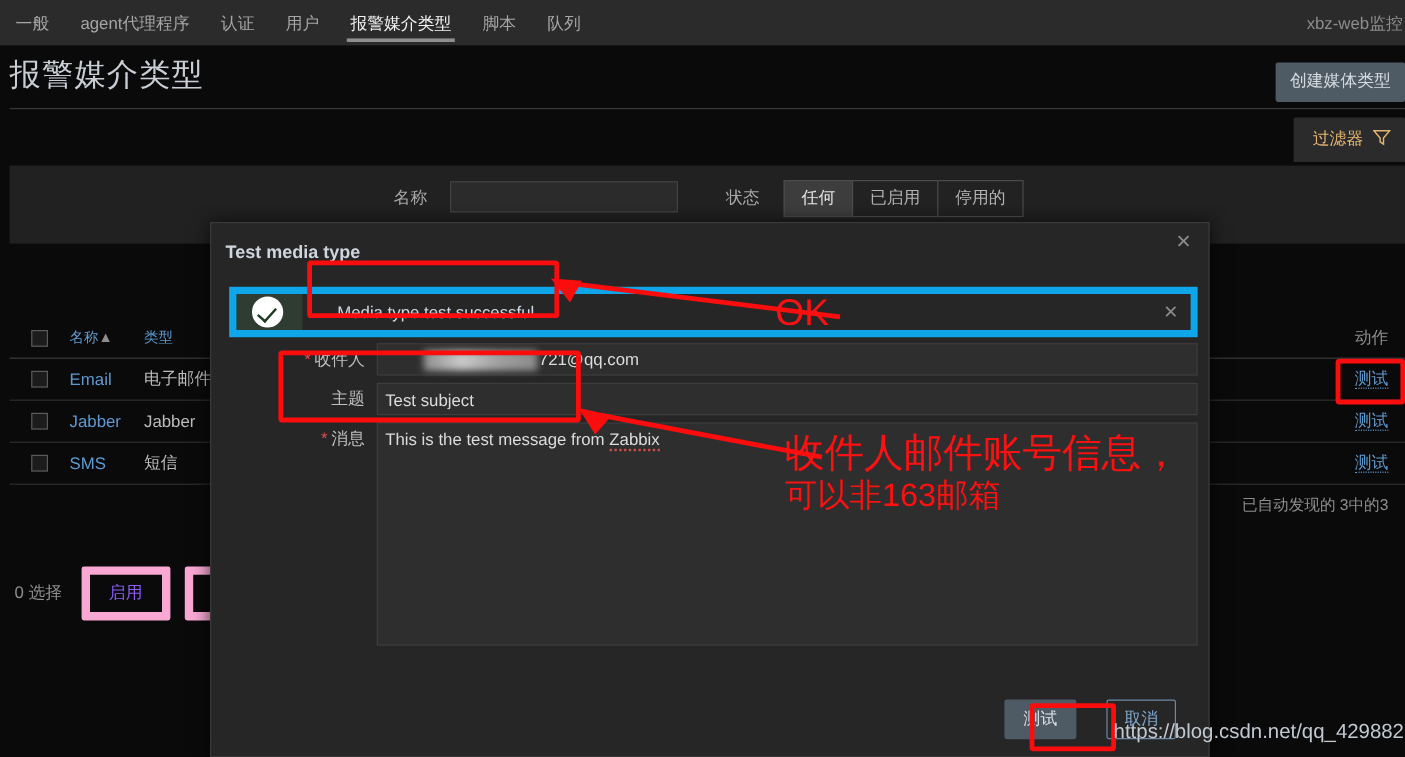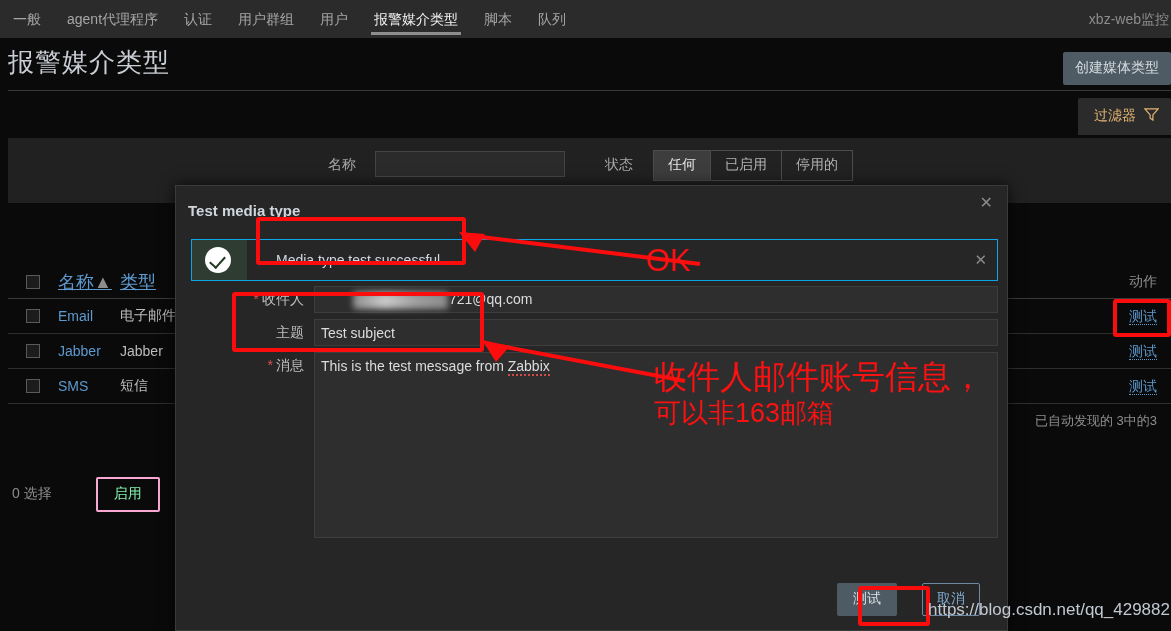--- a/index.html
+++ b/index.html
@@ -104,63 +104,63 @@
   }
   .trow.head { height: 34px; border-bottom: 1px solid #3b3b3b; }
   .cbx {
     width: 14px; height: 14px; border: 1px solid #5a5a5a; background: #1c1c1c;
     margin-left: 18px; margin-right: 18px; flex: none; cursor: pointer;
   }
   .col-name { width: 62px; flex: none; }
   .col-type { width: 180px; flex: none; }
   .col-rest { flex: 1; overflow: hidden; }
   .col-act { width: 95px; flex: none; text-align: right; padding-right: 14px; }
-  .th { color: #5e9ad0; font-size: 18px; text-decoration: underline; }
+  .th { color: #5e9ad0; font-size: 12px; }
   .th-plain { color: #8d8d8d; font-size: 14px; }
   .link { color: #5e9ad0; font-size: 14px; cursor: pointer; }
   .cell { color: #bcbcbc; font-size: 14px; }
   .act-link {
     color: #5e9ad0; font-size: 14px; cursor: pointer;
     border-bottom: 1px dotted #5e9ad0;
   }
   .discovered {
     position: absolute; right: 14px; top: 8px; color: #8d8d8d; font-size: 13px;
     white-space: nowrap;
   }
 
   
   .selbar {
     position: absolute; left: 8px; top: 470px; width: 1163px; height: 48px;
     display: flex; align-items: center;
   }
   .sel-count { color: #8d8d8d; font-size: 14px; margin-left: 4px; margin-right: 16px; }
   .sel-btn {
-    background: transparent; border: 2px solid #f9a8d4; color: #86efac;
+    background: transparent; border: 7px solid #f9a8d4; color: #8b5cf6;
     font-size: 14px; padding: 6px 16px 7px 16px; cursor: pointer; margin-right: 12px;
-    border-radius: 2px; font-family: "Liberation Sans", sans-serif; margin-left: 28px;
+    border-radius: 2px; font-family: "Liberation Sans", sans-serif;
   }
 
   
   .modal {
     position: absolute; left: 175px; top: 185px; width: 833px; height: 446px;
     background: #262626; border: 1px solid #3a3a3a;
     box-shadow: 0 0 14px rgba(0,0,0,.7);
   }
   .modal-title {
     position: absolute; left: 12px; top: 16px;
     color: #cfd6de; font-size: 15px; font-weight: bold;
   }
   .modal-x {
     position: absolute; right: 10px; top: 6px; color: #8b8b8b; font-size: 16px;
     cursor: pointer; line-height: 18px; padding: 2px 4px;
   }
 
   .msgbox {
     position: absolute; left: 15px; top: 53px; width: 807px; height: 42px;
-    background: #2e3c32; border: 1px solid #0ea5e9;
+    background: #2e3c32; border: 6px solid #0ea5e9;
     display: flex; align-items: center;
   }
   .msg-check {
     width: 26px; height: 26px; border-radius: 50%; background: #ffffff;
     margin-left: 13px; flex: none; position: relative;
   }
   .msg-check::after {
     content: ""; position: absolute; left: 8px; top: 6px;
     width: 7px; height: 13px; border: solid #1d3b23;
     border-width: 0 2.6px 2.6px 0; transform: rotate(42deg);
@@ -235,21 +235,20 @@
 </style>
 </head>
 <body>
 
 <div id="root">
 
   <div class="topnav">
     <div class="nav-item">一般</div>
     <div class="nav-item">agent代理程序</div>
     <div class="nav-item">认证</div>
-    <div class="nav-item">用户群组</div>
     <div class="nav-item">用户</div>
     <div class="nav-item active">报警媒介类型</div>
     <div class="nav-item">脚本</div>
     <div class="nav-item">队列</div>
     <div class="nav-user">xbz-web监控</div>
   </div>
 
   <div class="page-header">
     <div class="page-title">报警媒介类型</div>
     <button class="create-btn">创建媒体类型</button>

